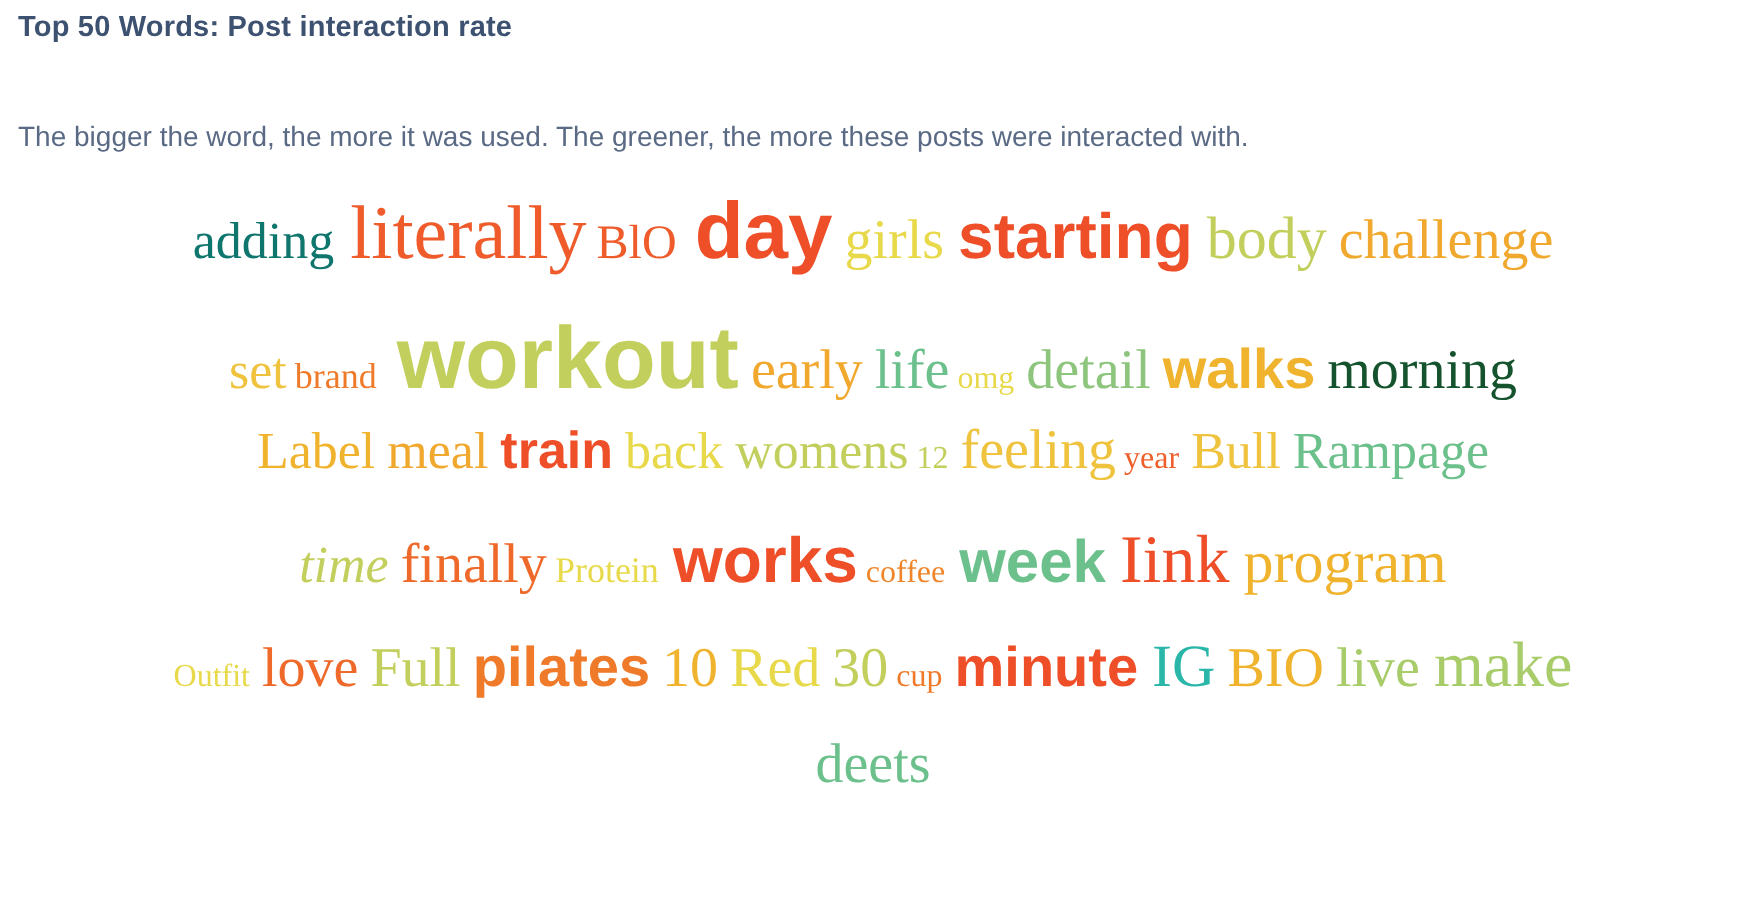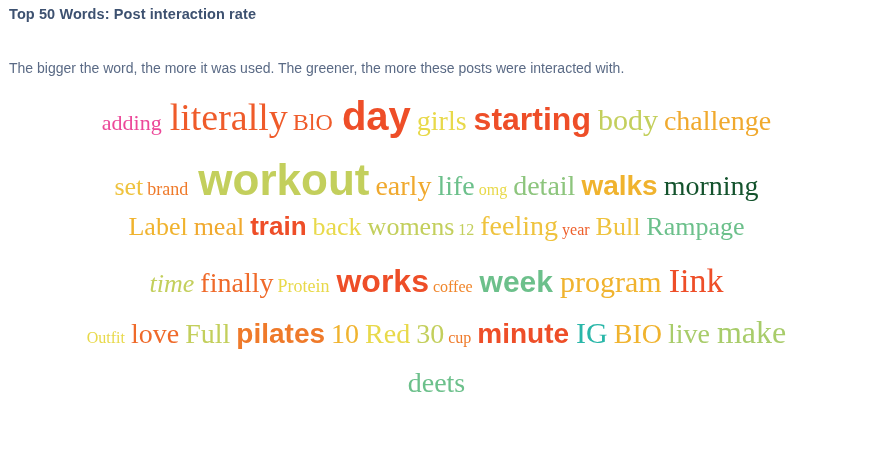--- a/index.html
+++ b/index.html
@@ -87,21 +87,21 @@
 <body>
 
 <div class="panel">
 
   <div class="chart-title">Top 50 Words: Post interaction rate</div>
 
   <div class="chart-subtitle">The bigger the word, the more it was used. The greener, the more these posts were interacted with.</div>
 
   <div class="cloud">
       <div class="cloud-row row-1">
-        <span class="cloud-word" style="font-size: 22px; color: #ec4899; margin-left: 0px;">adding</span>
+        <span class="cloud-word" style="font-size: 26px; color: #0f766e; margin-left: 0px;">adding</span>
         <span class="cloud-word" style="font-size: 38px; color: rgb(239, 91, 42); margin-left: 8px;">literally</span>
         <span class="cloud-word" style="font-size: 24px; color: rgb(239, 91, 42); margin-left: 5px;">BlO</span>
         <span class="cloud-word sans" style="font-size: 40px; color: rgb(238, 78, 40); margin-left: 9px;">day</span>
         <span class="cloud-word" style="font-size: 28px; color: rgb(232, 217, 74); margin-left: 6px;">girls</span>
         <span class="cloud-word sans" style="font-size: 32px; color: rgb(238, 78, 40); margin-left: 7px;">starting</span>
         <span class="cloud-word" style="font-size: 30px; color: rgb(195, 207, 92); margin-left: 7px;">body</span>
         <span class="cloud-word" style="font-size: 28px; color: rgb(240, 169, 46); margin-left: 6px;">challenge</span>
       </div>
       <div class="cloud-row row-2">
         <span class="cloud-word" style="font-size: 26px; color: rgb(239, 195, 62); margin-left: 0px;">set</span>
@@ -126,22 +126,22 @@
         <span class="cloud-word" style="font-size: 26px; color: rgb(239, 195, 62); margin-left: 6px;">Bull</span>
         <span class="cloud-word" style="font-size: 26px; color: rgb(108, 192, 139); margin-left: 6px;">Rampage</span>
       </div>
       <div class="cloud-row row-4">
         <span class="cloud-word" style="font-size: 26px; color: rgb(195, 207, 92); margin-left: 0px; font-style: italic;">time</span>
         <span class="cloud-word" style="font-size: 28px; color: rgb(239, 106, 42); margin-left: 6px;">finally</span>
         <span class="cloud-word" style="font-size: 18px; color: rgb(232, 217, 74); margin-left: 4px;">Protein</span>
         <span class="cloud-word sans" style="font-size: 32px; color: rgb(238, 78, 40); margin-left: 7px;">works</span>
         <span class="cloud-word" style="font-size: 16px; color: rgb(240, 134, 43); margin-left: 4px;">coffee</span>
         <span class="cloud-word sans" style="font-size: 30px; color: rgb(108, 192, 139); margin-left: 7px;">week</span>
+        <span class="cloud-word" style="font-size: 34px; color: rgb(238, 78, 40); margin-left: 7px;">Iink</span>
         <span class="cloud-word" style="font-size: 30px; color: rgb(240, 179, 46); margin-left: 7px;">program</span>
-        <span class="cloud-word" style="font-size: 34px; color: rgb(238, 78, 40); margin-left: 7px;">Iink</span>
       </div>
       <div class="cloud-row row-5">
         <span class="cloud-word" style="font-size: 16px; color: rgb(232, 217, 74); margin-left: 0px;">Outfit</span>
         <span class="cloud-word" style="font-size: 28px; color: rgb(239, 106, 42); margin-left: 6px;">love</span>
         <span class="cloud-word" style="font-size: 28px; color: rgb(195, 207, 92); margin-left: 6px;">Full</span>
         <span class="cloud-word sans" style="font-size: 28px; color: rgb(239, 122, 42); margin-left: 6px;">pilates</span>
         <span class="cloud-word" style="font-size: 28px; color: rgb(240, 179, 46); margin-left: 6px;">10</span>
         <span class="cloud-word" style="font-size: 28px; color: rgb(232, 217, 74); margin-left: 6px;">Red</span>
         <span class="cloud-word" style="font-size: 28px; color: rgb(195, 207, 92); margin-left: 6px;">30</span>
         <span class="cloud-word" style="font-size: 16px; color: rgb(239, 122, 42); margin-left: 4px;">cup</span>

